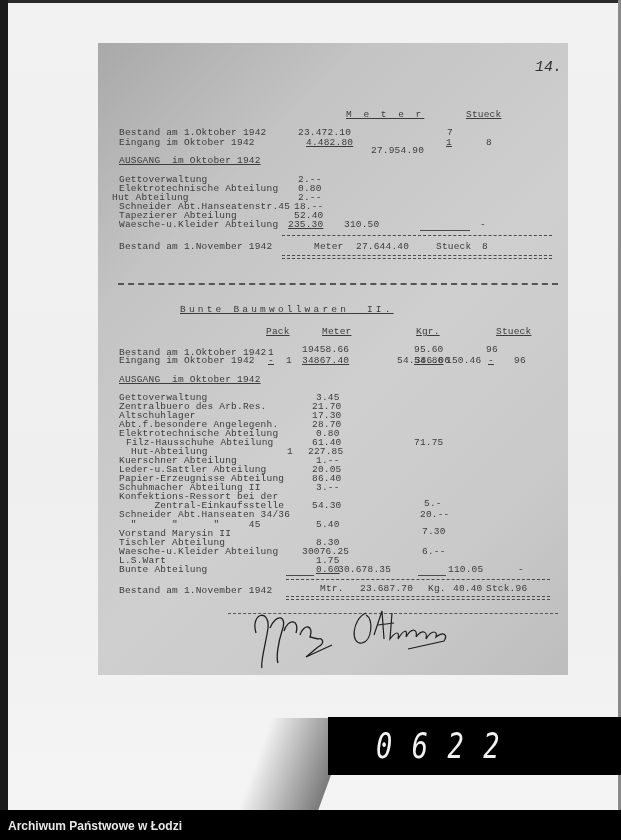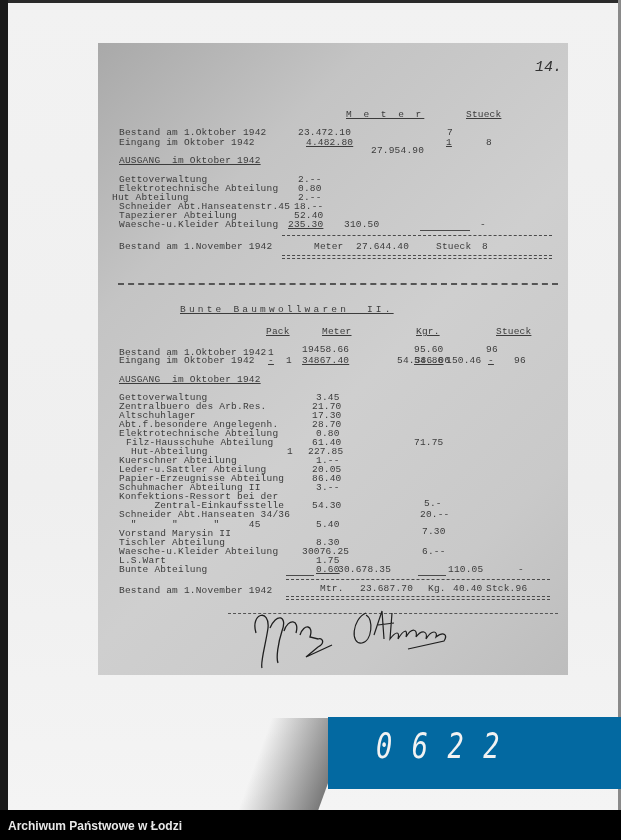--- a/index.html
+++ b/index.html
@@ -25,21 +25,21 @@
   .dash { position: absolute; height: 0; border-top: 1.5px dashed #4a4a4a; }
   .dashsep { position: absolute; height: 0; border-top: 2px dashed #555; }
   .hw { position: absolute; font-family: Liberation Mono, monospace; font-style: italic; font-size: 15px; color: #333; }
 
   .stamp { position: absolute; left: 70px; top: 555px; width: 82px; height: 82px; border-radius: 50%;
     border: 2px solid #222; background: rgba(230,230,230,0.45); }
   .stamp-inner { position: absolute; left: 14px; top: 14px; width: 54px; height: 54px; border-radius: 50%; border: 1.5px solid #333; }
   .stamp .s { position: absolute; font-family: "Liberation Sans", sans-serif; font-size: 7px; color: #222; white-space: pre; text-align: center; width: 82px; left: 0; }
   .sig { position: absolute; }
 
-  .counter { position: absolute; left: 328px; top: 717px; width: 293px; height: 72px; background: #0369a1; }
+  .counter { position: absolute; left: 328px; top: 717px; width: 293px; height: 58px; background: #000000; }
   .counter-shadow { position: absolute; left: 255px; top: 718px; width: 80px; height: 92px;
     background: linear-gradient(90deg, rgba(160,160,160,0) 0%, #7a7a7a 100%); transform: skewX(-20deg); }
   .counter-text { position: absolute; left: 48px; top: 8px; font-family: "DejaVu Sans Mono", monospace; font-size: 36px; color: #f2f2f2; letter-spacing: 26px; font-style: italic; font-weight: 300; transform: scaleX(0.75); transform-origin: left center; }
   .footer { position: absolute; left: 0; top: 810px; width: 621px; height: 30px; background: #000; }
   .footer-text { position: absolute; left: 8px; top: 9px; font-family: "Liberation Sans", sans-serif; font-size: 12px; font-weight: bold; color: #e8e8e8; }
 </style>
 </head>
 <body>
 
 <div class="bg-top"></div>

